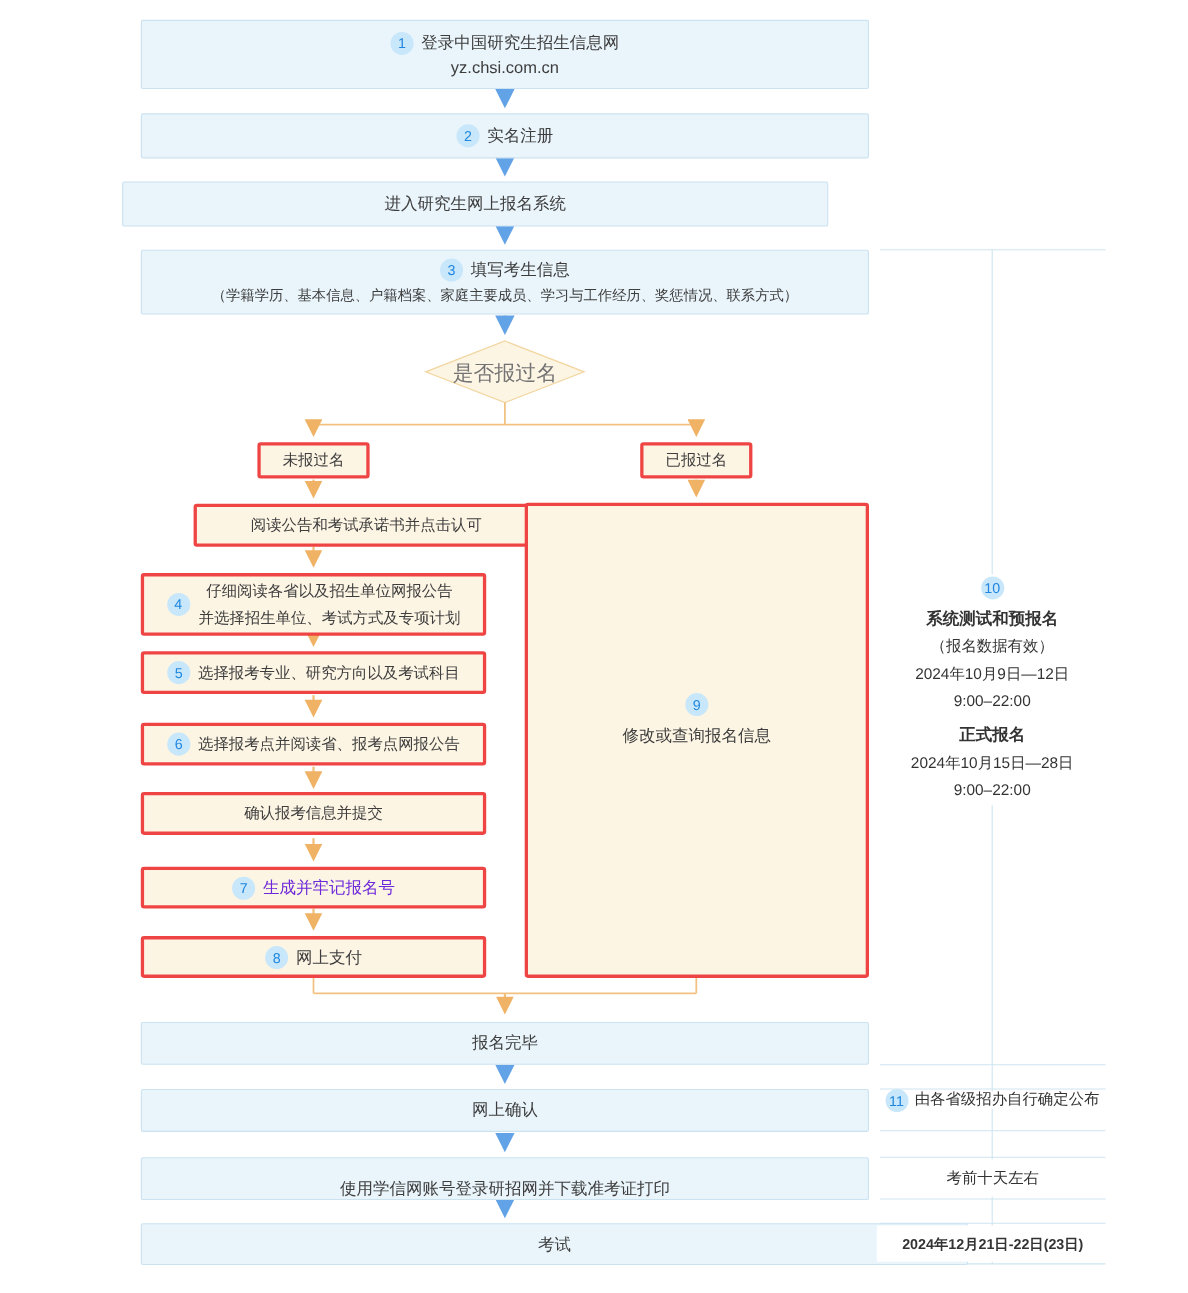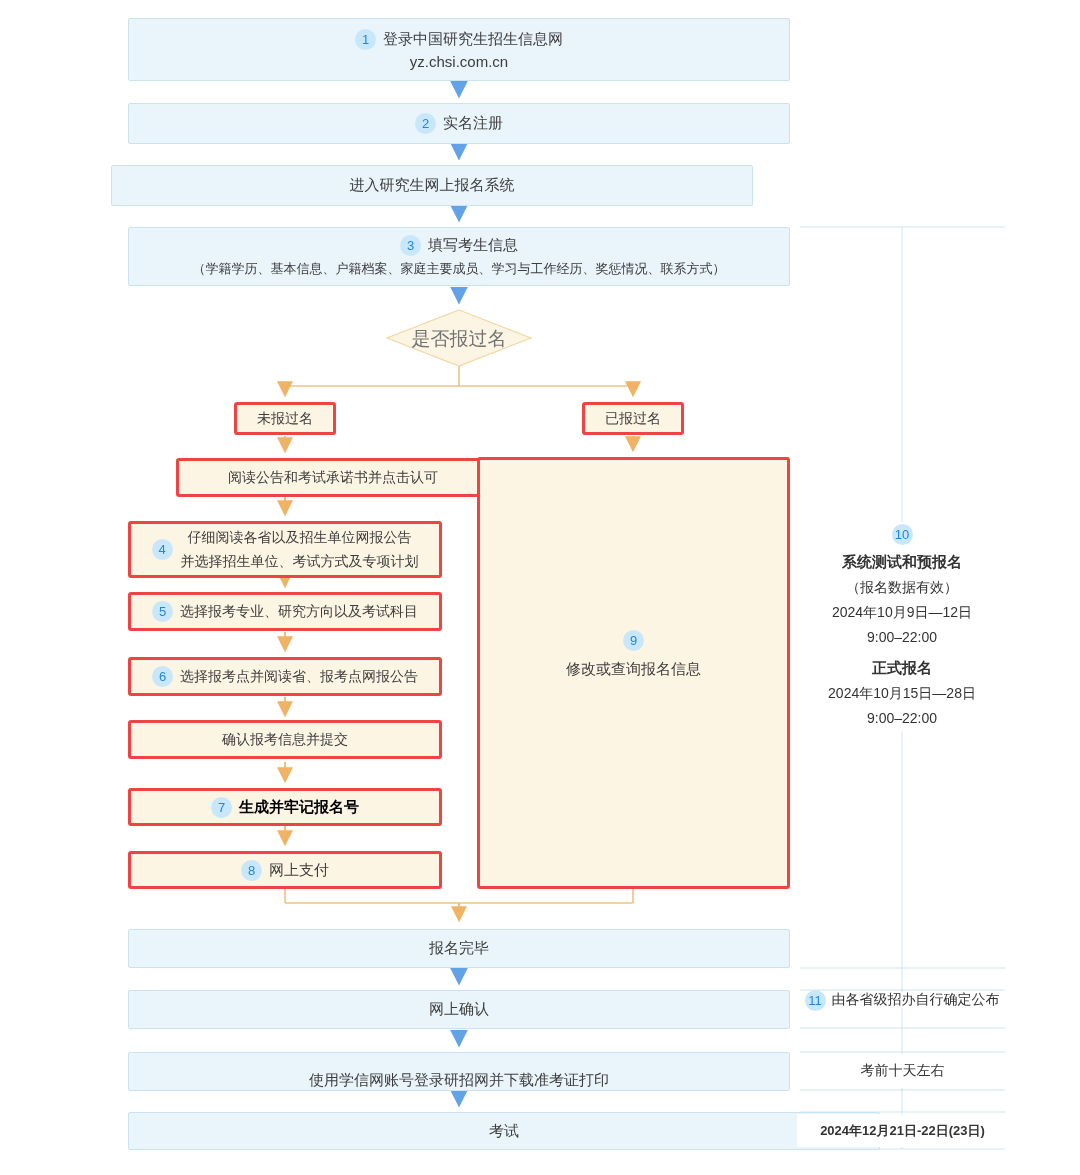--- a/index.html
+++ b/index.html
@@ -12,21 +12,21 @@
   .bbox{background:#e9f4fb;border:1px solid #cbe2f0;border-radius:2px;font-size:15px;}
   .obox{background:#fdf5e4;border:3px solid #ef4444;border-radius:3px;font-size:15px;}
   .col{flex-direction:column;}
   .badge{
     display:inline-flex;align-items:center;justify-content:center;flex:none;
     width:21px;height:21px;border-radius:50%;background:#c9e7fa;color:#1f87e0;
     font-size:13px;line-height:1;
   }
   .row{display:flex;align-items:center;justify-content:center;gap:7px;}
   .small{font-size:13px;margin-top:4px;letter-spacing:0;}
-  .red{color:#000000;font-weight:bold;}
+  .red{color:#6d28d9;font-weight:normal;}
   .diamond-label{
     position:absolute;left:389px;top:326px;width:140px;text-align:center;
     font-size:19px;font-weight:500;color:#737373;
   }
   
   .tl-block{position:absolute;background:#ffffff;text-align:center;color:#333;}
   #item10{left:812px;top:506px;width:180px;padding:2px 0 6px 0;margin-top:16px;}
   #item10 .badge{margin:0 auto;}
   .tl-title{font-weight:bold;font-size:15px;margin-top:8px;}
   .tl-line{font-size:14px;font-weight:500;margin-top:7px;}

